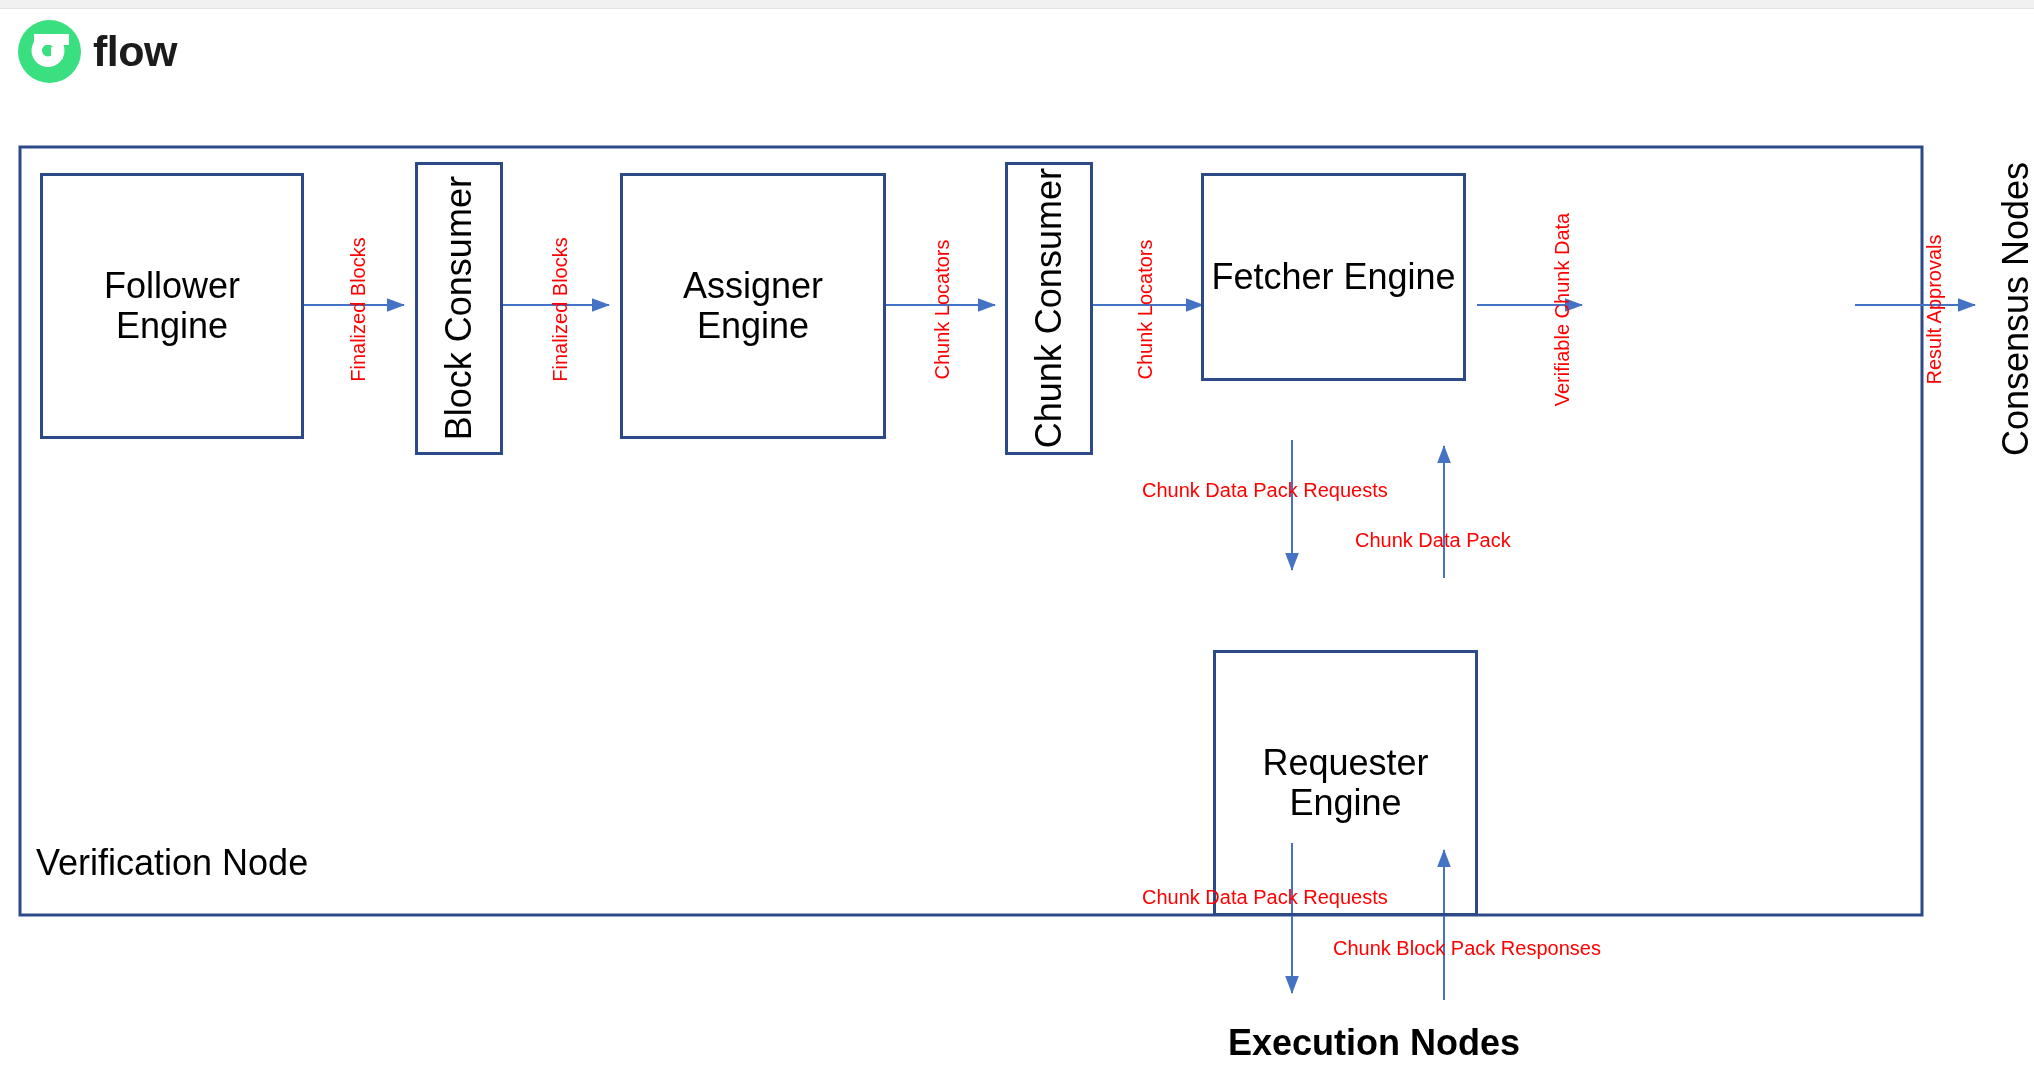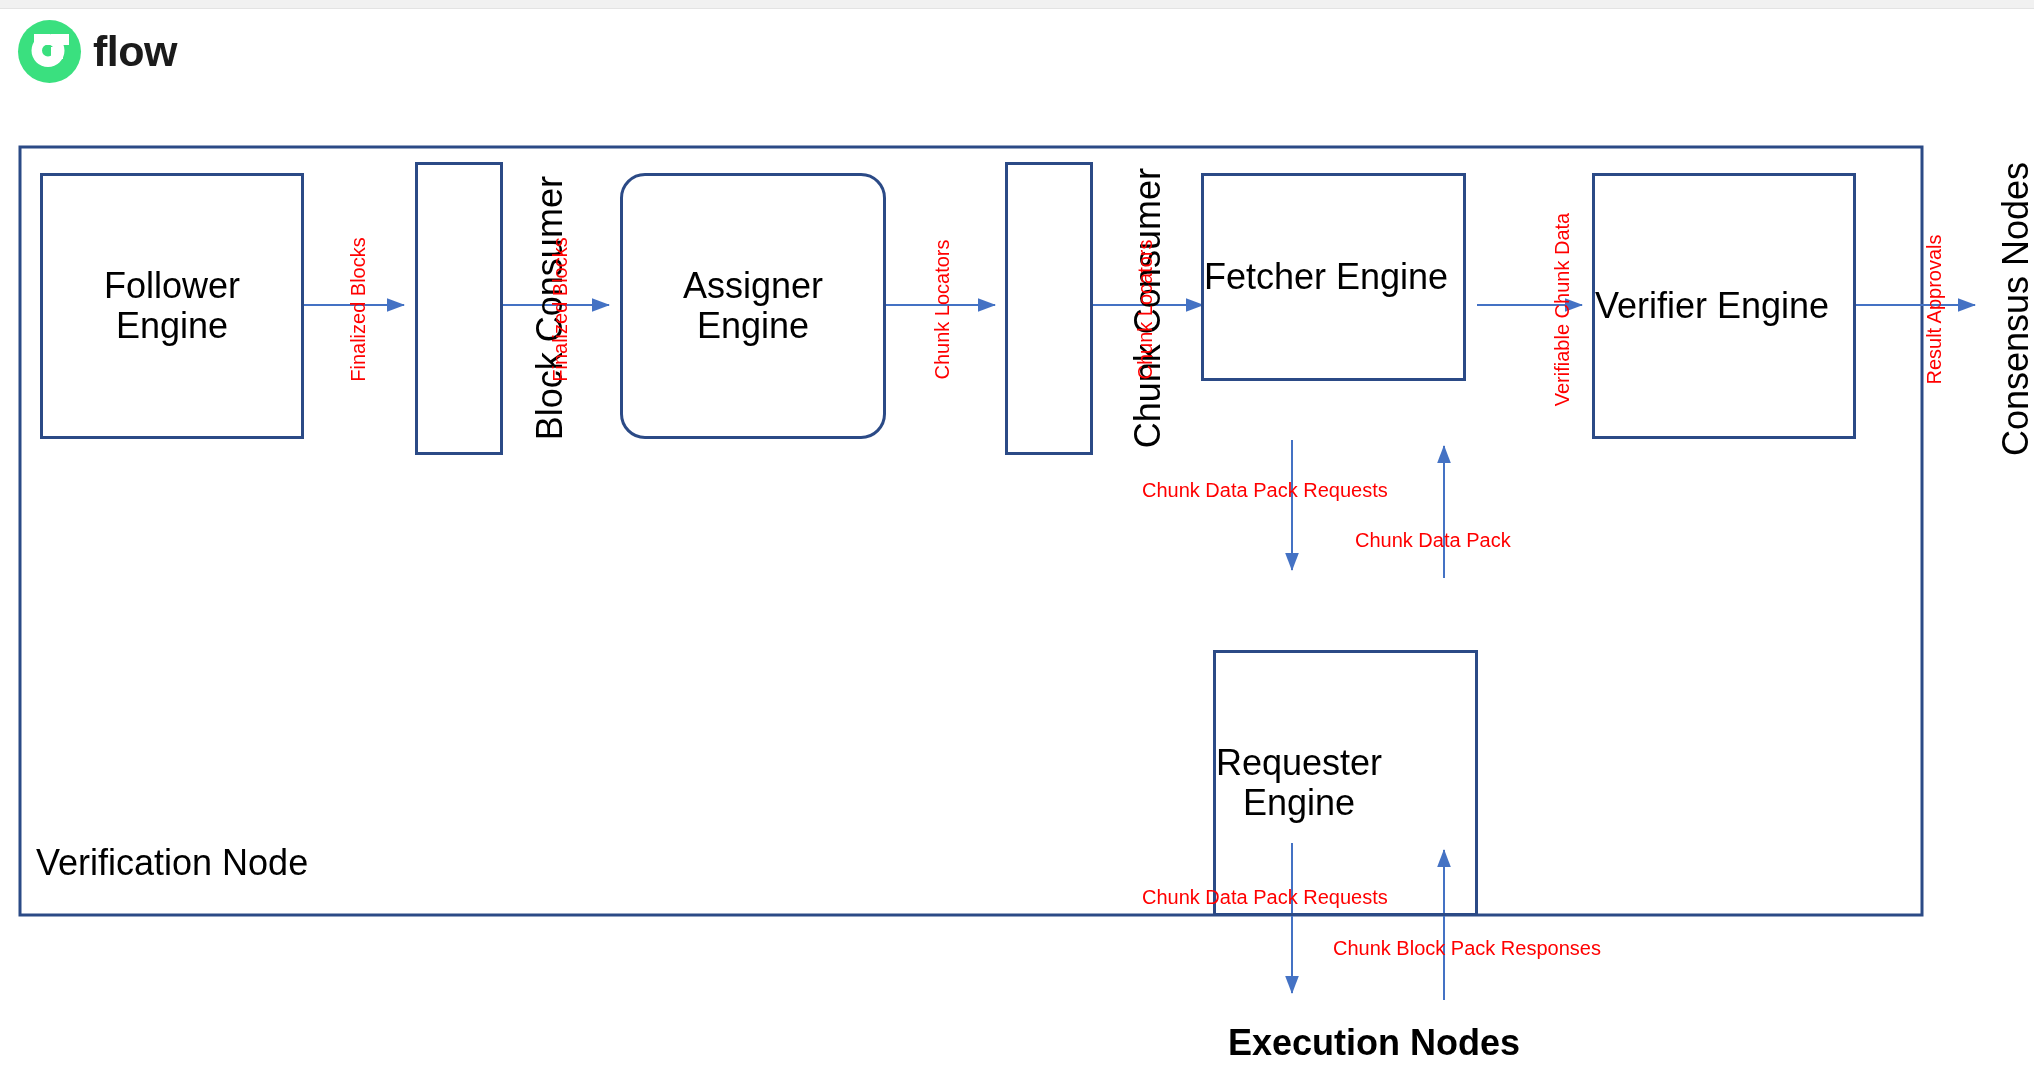--- a/index.html
+++ b/index.html
@@ -55,20 +55,21 @@
   .diagram svg { display: block; }
 
   
   .box {
     position: absolute;
     border: 3px solid #2b4a86;
     background: transparent;
     box-sizing: border-box;
     display: flex;
     align-items: center;
+    justify-content: center;
   }
   .box-label {
     color: #000000;
     font-size: 36px;
     line-height: 1.12;
     text-align: center;
     white-space: pre-line;
   }
   .box-label.vert {
     transform: rotate(-90deg);
@@ -144,35 +145,32 @@
   </div>
 
   <div class="box" style="left:40px; top:173px; width:264px; height:266px;">
     <span class="box-label">Follower Engine</span>
   </div>
 
   <div class="box" style="left:415px; top:162px; width:88px; height:293px;">
     <span class="box-label vert">Block Consumer</span>
   </div>
 
-  <div class="box" style="left:620px; top:173px; width:266px; height:266px;border-radius:25px;">
+  <div class="box" style="left:620px; top:173px; width:266px; height:266px;">
     <span class="box-label">Assigner Engine</span>
   </div>
 
   <div class="box" style="left:1005px; top:162px; width:88px; height:293px;">
     <span class="box-label vert">Chunk Consumer</span>
   </div>
 
   <div class="box" style="left:1201px; top:173px; width:265px; height:208px;">
     <span class="box-label">Fetcher Engine</span>
   </div>
 
-  <div class="box" style="left:1592px; top:173px; width:264px; height:266px;">
-    <span class="box-label">Verifier Engine</span>
-  </div>
 
   <div class="box" style="left:1213px; top:606px; width:265px; height:266px;margin-top:44px;">
     <span class="box-label">Requester
 Engine</span>
   </div>
 
   <div class="node-text" style="left:36px; top:842px;text-align:right;">Verification Node</div>
 
   <div class="node-text vert" style="left:1856px; top:288px; width:320px; text-align:center;">Consensus Nodes</div>
 

